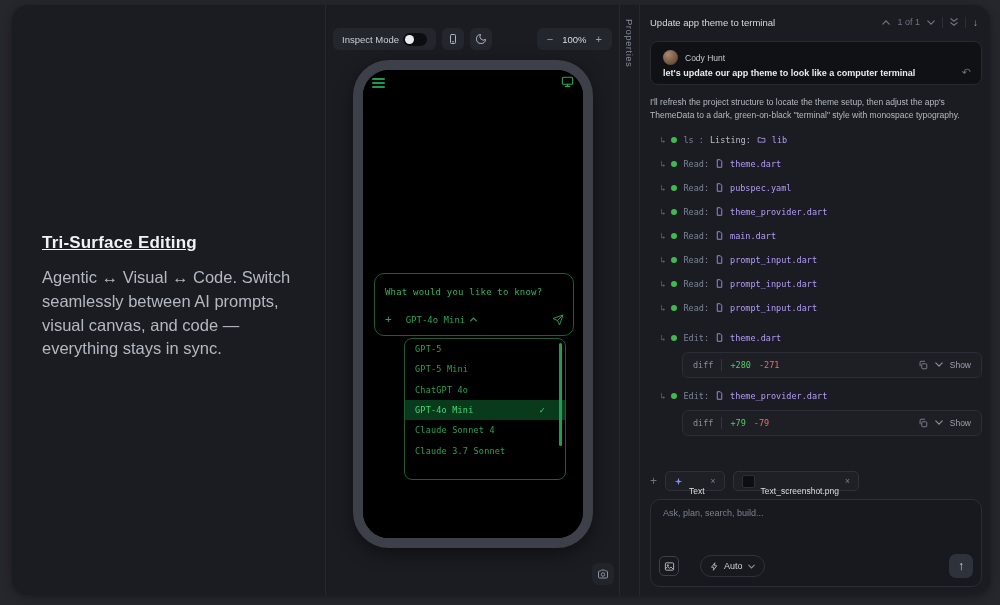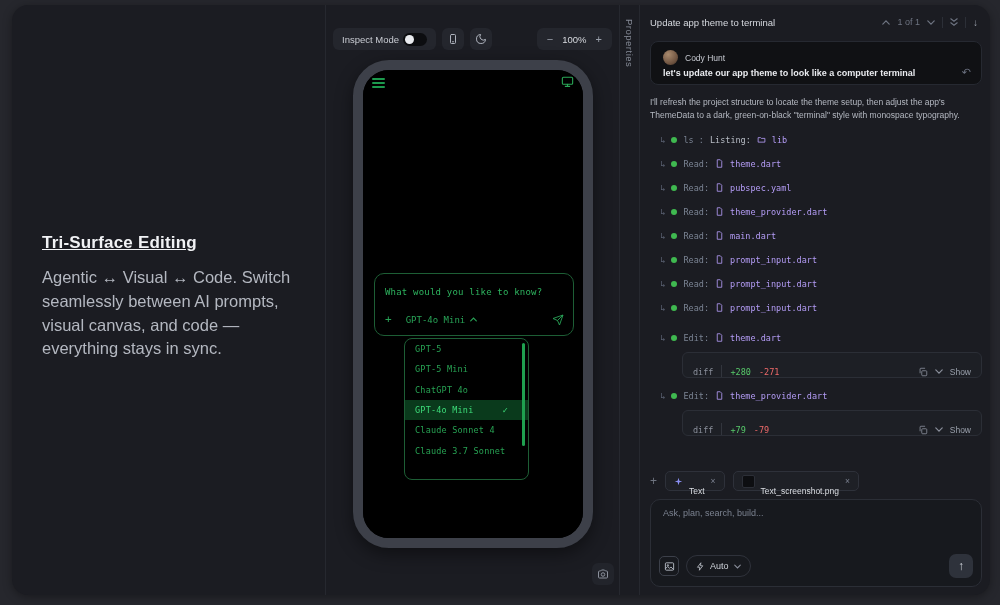--- a/index.html
+++ b/index.html
@@ -41,21 +41,21 @@
   .burger { position:absolute; left:9px; top:8px; width:13px; display:flex; flex-direction:column; gap:2px; }
   .burger i { display:block; height:2px; background:#1c9a4d; border-radius:1px; }
   .screen-monitor { position:absolute; right:9px; top:5px; color:#2aa857; }
   .mono { font-family:"DejaVu Sans Mono", monospace; }
   .prompt-card { position:absolute; left:11px; top:203px; width:200px; height:63px;
     border:1px solid #1d5e35; border-radius:10px; background:#000; }
   .prompt-card .q { position:absolute; left:10px; top:13px; font-size:9px; color:#2db35e; letter-spacing:.2px; }
   .prompt-row { position:absolute; left:10px; right:9px; bottom:9px; display:flex; align-items:center; gap:14px; color:#28a457; }
   .prompt-row .plus { font-size:11px; }
   .prompt-row .model { font-size:9px; display:flex; align-items:center; gap:5px; }
-  .dropdown { position:absolute; left:41px; top:268px; width:125px; height:142px;
+  .dropdown { position:absolute; left:41px; top:268px; width:162px; height:142px;
     background:#000; border:1px solid #1d5e35; border-radius:8px; overflow:hidden; }
   .dd-item { height:20.3px; display:flex; align-items:center; padding:0 10px;
     font-size:8.5px; color:#27a253; letter-spacing:.2px; }
   .dd-item.selected { background:#0a3a1c; color:#3ddb79; }
   .dd-item .check { margin-left:auto; margin-right:10px; color:#3ddb79; font-size:9px; }
   .dd-scroll { position:absolute; right:3px; top:4px; width:3px; height:103px; background:#1fa04f; border-radius:2px; }
   .cam-btn { position:absolute; right:5px; bottom:10px; width:22px; height:22px;
     background:#22242b; border-radius:6px; display:flex; align-items:center; justify-content:center; color:#8b909c; }
 
   
@@ -85,21 +85,21 @@
   .para { margin-top:11px; font-size:8.5px; line-height:1.5; color:#b4b8c1; }
   .tools { margin-top:6px; padding-left:10px; }
   .trow { height:24px; display:flex; align-items:center; gap:6px; }
   .trow .arr { color:#596070; font-size:9px; }
   .trow .dot { width:6px; height:6px; border-radius:50%; background:#3fb950; }
   .trow .act { font-size:8.5px; color:#7b8494; }
   .trow .prefix { font-size:8.5px; color:#b8bdc6; }
   .trow .ficon { color:#b49cf6; display:flex; }
   .trow .file { font-size:8.5px; color:#b49cf6; }
   .diffbox { margin:2px 0 6px 22px; height:26px; border:1px solid #2b2e36; background:#1d1f25;
-    border-radius:6px; display:flex; align-items:flex-end; gap:8px; padding:0 10px; }
+    border-radius:6px; display:flex; align-items:center; gap:8px; padding:0 10px; }
   .diffbox .dlabel { font-size:8.5px; color:#8a8f9b; }
   .vsep { width:1px; height:12px; background:#32353d; }
   .addv { font-size:8.5px; color:#57c96a; }
   .delv { font-size:8.5px; color:#ef6a6a; }
   .dctrl { margin-left:auto; display:flex; align-items:center; gap:7px; color:#8a8f9b; }
   .dctrl .show { font-size:8.5px; color:#9aa0ac; font-family:"Liberation Sans",sans-serif; }
 
   .chips { position:absolute; left:10px; right:8px; bottom:104px; height:20px;
     display:flex; align-items:center; gap:8px; }
   .chips .addp { color:#6f7480; font-size:12px; }
@@ -109,21 +109,21 @@
   .chip .x { font-size:8.5px; color:#7b8190; }
   .chip .star { color:#8b90f4; display:flex; }
   .thumb { width:13px; height:13px; background:#0d0e11; border:1px solid #2c2f37; border-radius:2px; }
 
   .composer { position:absolute; left:10px; right:8px; bottom:8px; height:88px;
     border:1px solid #2b2e36; background:#17191e; border-radius:10px; }
   .composer textarea { position:absolute; left:12px; top:8px; right:12px; height:40px;
     background:transparent; border:none; outline:none; resize:none; color:#c7cbd2;
     font-size:9px; font-family:"Liberation Sans",sans-serif; }
   .composer textarea::placeholder { color:#7b8290; }
-  .c-row { position:absolute; left:8px; right:8px; bottom:8px; display:flex; align-items:center; gap:7px; }
+  .c-row { position:absolute; left:8px; right:8px; bottom:8px; display:flex; align-items:center; gap:21px; }
   .imgbtn { width:20px; height:20px; border:1px solid #3c404a; border-radius:5px;
     display:flex; align-items:center; justify-content:center; color:#b9bec7; background:transparent; }
   .modebtn { height:22px; border:1px solid #2f323b; border-radius:12px; background:transparent;
     display:flex; align-items:center; gap:5px; padding:0 9px; color:#ced2d9; }
   .modebtn .mlabel { font-size:9px; }
   .sendbtn { margin-left:auto; width:24px; height:24px; background:#2e323b; border-radius:7px;
     display:flex; align-items:center; justify-content:center; color:#cfd3da; font-size:12px; }
   svg { display:block; }
 </style>
 </head>

